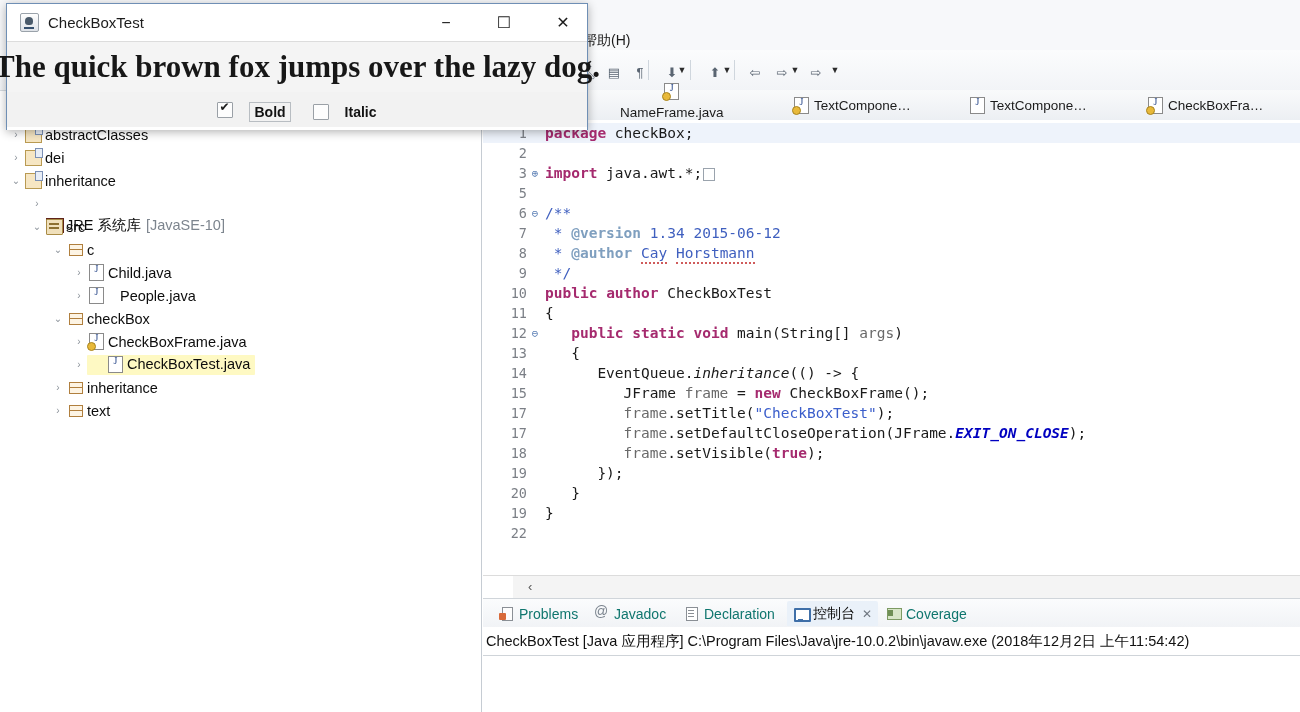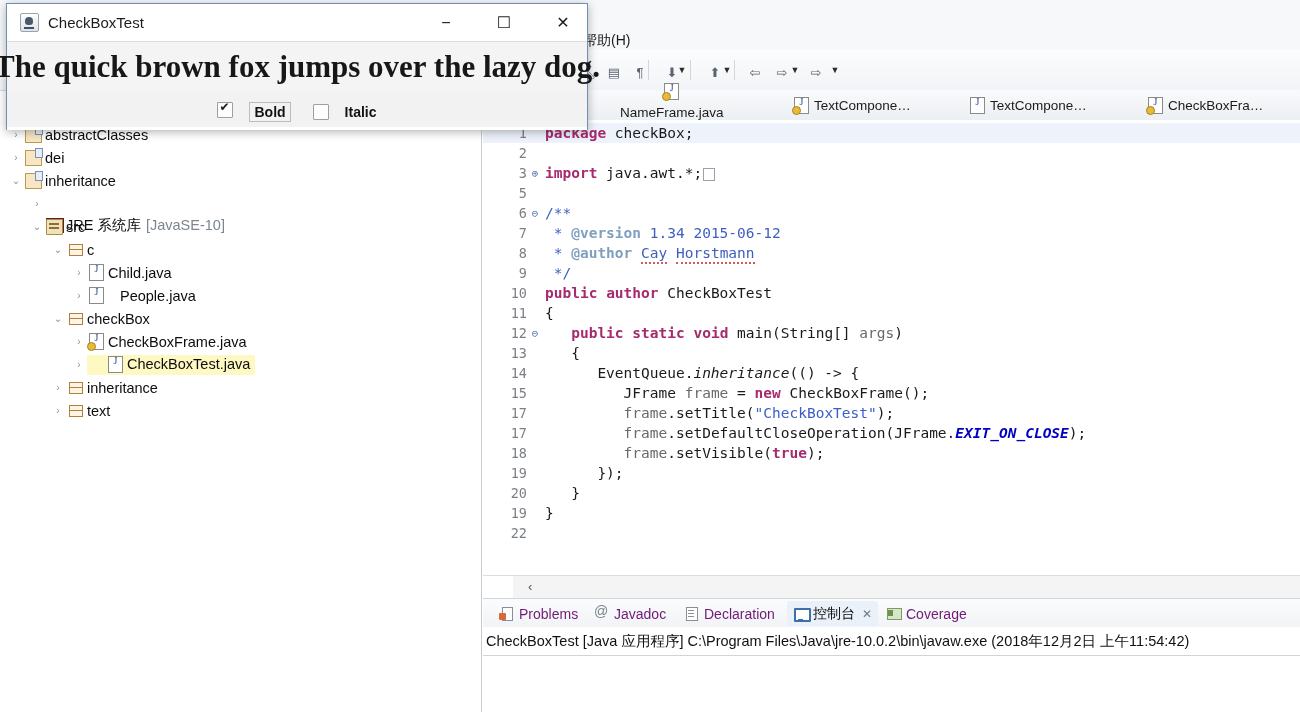--- a/index.html
+++ b/index.html
@@ -168,21 +168,21 @@
     position: absolute; left: 483px; top: 598px; width: 817px; height: 114px;
     background: #ffffff; border-top: 1px solid #d0d5da;
   }
   .vtabs {
     position: absolute; left: 0; top: 0; width: 817px; height: 28px;
     background: linear-gradient(to bottom,#fbfcfd,#f1f3f6);
   }
   .vtab {
     position: absolute; top: 2px; height: 25px; display: flex;
     align-items: center; gap: 5px; padding: 0 6px;
-    font-size: 14px; color: #701a75; white-space: nowrap;
+    font-size: 14px; color: #0f766e; white-space: nowrap;
   }
   .vtab.active {
     color: #111111; background: #eaf1f9; border-radius: 2px 2px 0 0;
   }
   .vtab .close { color: #6f7781; font-size: 12px; margin-left: 2px; }
   .console-line {
     position: absolute; left: 3px; top: 33px; width: 810px;
     font-size: 14.5px; color: #111111; white-space: nowrap;
   }
   .console-underline {

